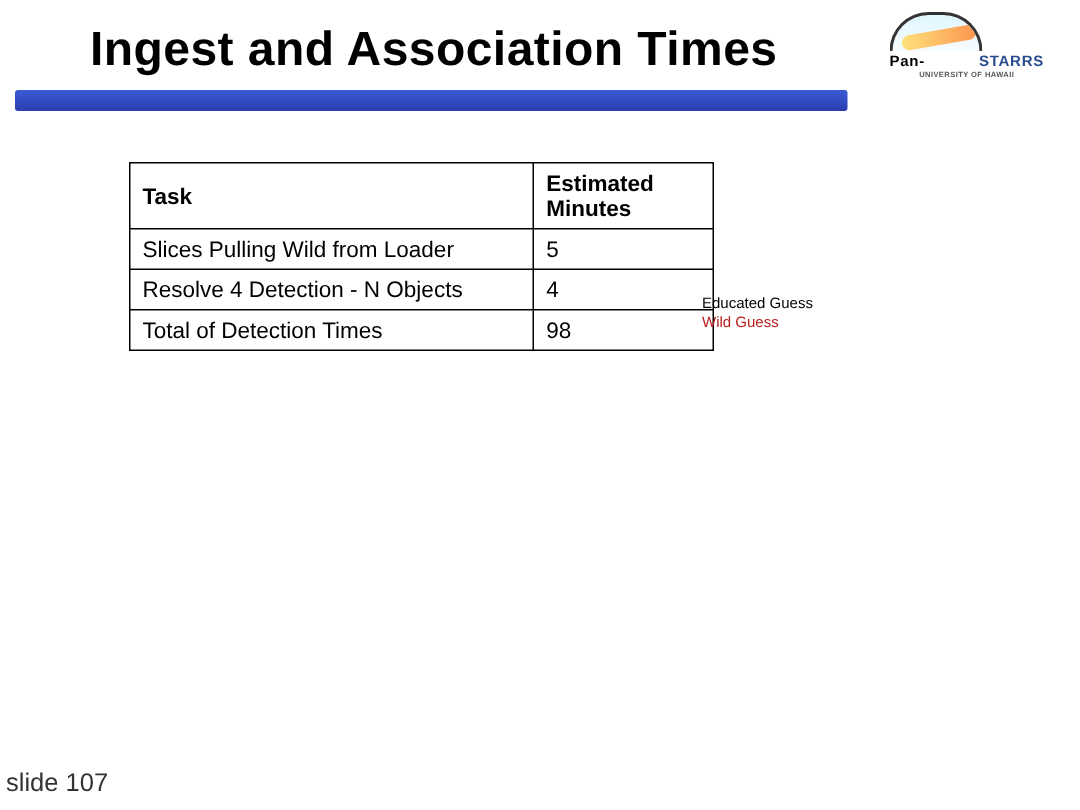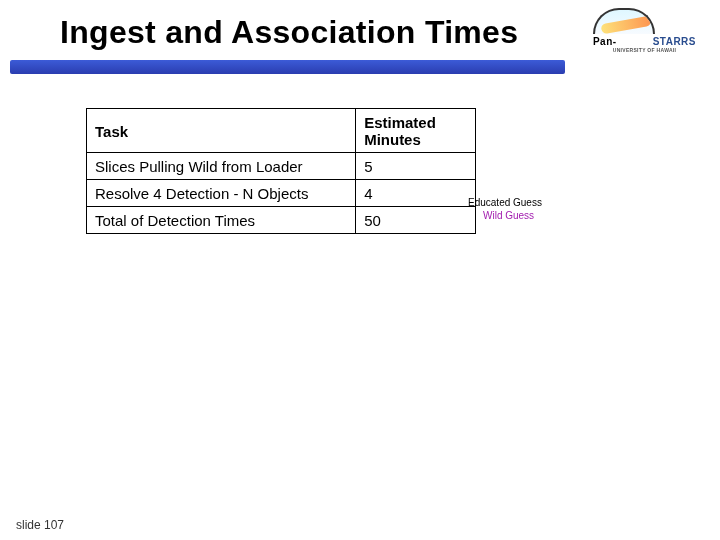--- a/index.html
+++ b/index.html
@@ -80,26 +80,26 @@
   th.min-col, td.min-col { text-align: left; width: 120px; }
   th { font-weight: bold; }
   td.task-col { font-weight: normal; }
   .legend {
     position: absolute;
     top: 196px;
     left: 468px;
     font-size: 10px;
     line-height: 1.3;
   }
-  .legend .wild { color: #a21caf; margin-left: 15px; }
+  .legend .wild { color: #b91c1c; }
   .slide-num {
     position: absolute;
-    left: 16px;
+    left: 4px;
     bottom: 8px;
-    font-size: 12px;
+    font-size: 17px;
     color: #333;
   }
 </style>
 </head>
 <body>
 
 <div class="slide">
 
   <div class="title">Ingest and Association Times</div>
 
@@ -127,21 +127,21 @@
         <tr>
           <td class="task-col">Slices Pulling Wild from Loader</td>
           <td class="min-col">5</td>
         </tr>
         <tr>
           <td class="task-col">Resolve 4 Detection - N Objects</td>
           <td class="min-col">4</td>
         </tr>
         <tr>
           <td class="task-col">Total of Detection Times</td>
-          <td class="min-col">50</td>
+          <td class="min-col">98</td>
         </tr>
       </tbody>
     </table>
   </div>
 
   <div class="legend">
     <div>Educated Guess</div>
     <div class="wild">Wild Guess</div>
   </div>
 

